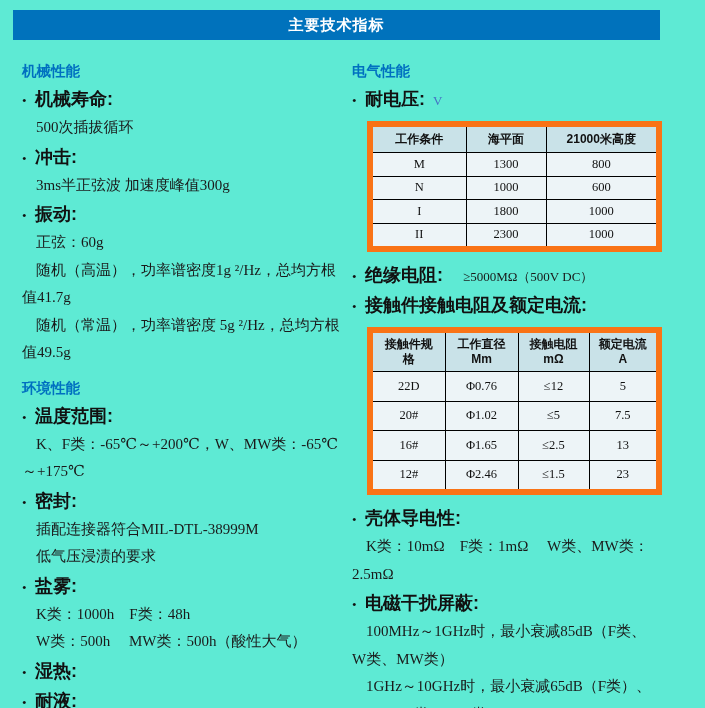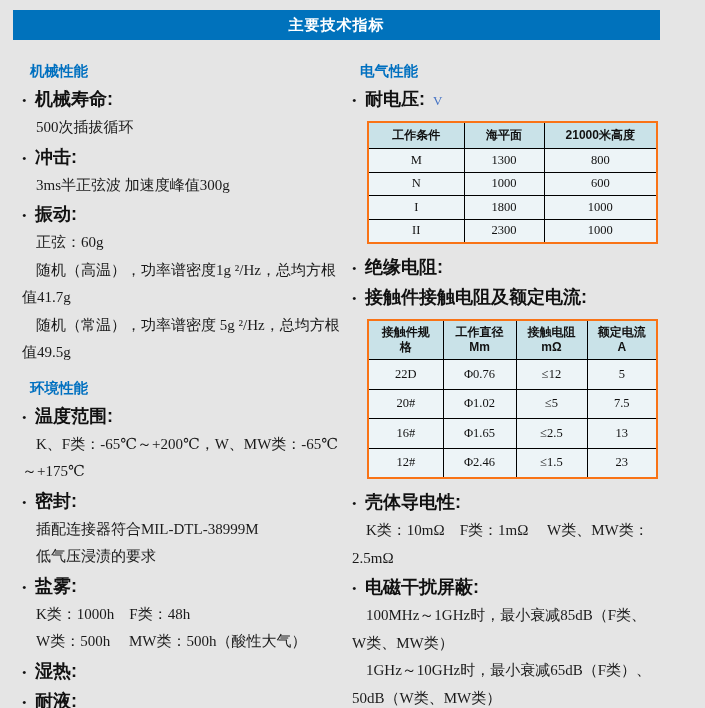--- a/index.html
+++ b/index.html
@@ -1,37 +1,37 @@
 <!DOCTYPE html>
 <html><head>
 <meta charset="utf-8">
 <style>
   html,body{margin:0;padding:0;background:#fff;}
-  #page{position:relative;width:705px;height:708px;background:#e5e5e5;overflow:hidden;
+  #page{position:relative;width:705px;height:708px;background:#5eead4;overflow:hidden;
         font-family:"Liberation Serif","DejaVu Serif",serif;color:#1a1a1a;}
   .titlebar{position:absolute;left:13px;top:10px;width:647px;height:30px;background:#0072BC;
         display:flex;align-items:center;justify-content:center;}
   .titlebar .t{color:#ffffff;font-family:"Liberation Sans","DejaVu Sans",sans-serif;
         font-weight:bold;font-size:15px;letter-spacing:1px;}
   .col{position:absolute;top:58px;}
   .col.left{left:22px;width:320px;}
   .col.right{left:352px;width:308px;}
   h2.sec{font-family:"Liberation Sans","DejaVu Sans",sans-serif;color:#0070C0;
-        font-size:14.5px;font-weight:bold;margin:10px 0 4px 8px;line-height:22px;}
+        font-size:14.5px;font-weight:bold;margin:10px 0 4px 0;line-height:22px;}
   .col .sec:first-child{margin-top:2px;}
   .bi{display:flex;align-items:baseline;line-height:27px;margin-top:2px;}
   .bi .dot{width:13px;font-size:13px;color:#111;flex:0 0 13px;}
   .bi .lab{font-family:"Liberation Sans","DejaVu Sans",sans-serif;font-weight:bold;
         font-size:18px;color:#111;}
   .bi .val{font-size:13px;margin-left:20px;font-weight:normal;}
   .bi .unit{font-size:13px;margin-left:8px;color:#4472C4;}
   p.line{margin:0;font-size:15px;line-height:27.5px;text-indent:14px;}
   table.spec{border-collapse:collapse;margin:7px 0 10px 15px;table-layout:fixed;}
   table.spec th,table.spec td{border:1.5px solid #000;text-align:center;vertical-align:middle;padding:0 2px;}
-  table.spec{border:2px solid #f97316;}
+  table.spec{border:6px solid #f97316;}
   table.spec th{background:#C9E2E8;font-family:"Liberation Sans","DejaVu Sans",sans-serif;
         font-weight:bold;font-size:12px;color:#111;}
   table.spec td{background:#EDF4F7;font-size:12.5px;color:#111;}
   #vtable th{height:25px;}
   #vtable td{height:22.5px;}
   #vtable{width:289px;}
   #ctable{width:289px;padding-left:24px;}
   #ctable th{height:38px;}
   #ctable td{height:28.5px;}
   .thl{display:block;line-height:15px;}
@@ -144,20 +144,21 @@
           <td>II</td>
           <td>2300</td>
           <td>1000</td>
         </tr>
       </tbody>
     </table>
 
     <div class="bi">
       <span class="dot">•</span>
       <span class="lab">绝缘电阻:</span>
+      <span class="val">≥5000MΩ（500V DC）</span>
     </div>
 
     <div class="bi">
       <span class="dot">•</span>
       <span class="lab">接触件接触电阻及额定电流:</span>
     </div>
 
     <table class="spec" id="ctable">
       <colgroup>
           <col style="width:75px">

